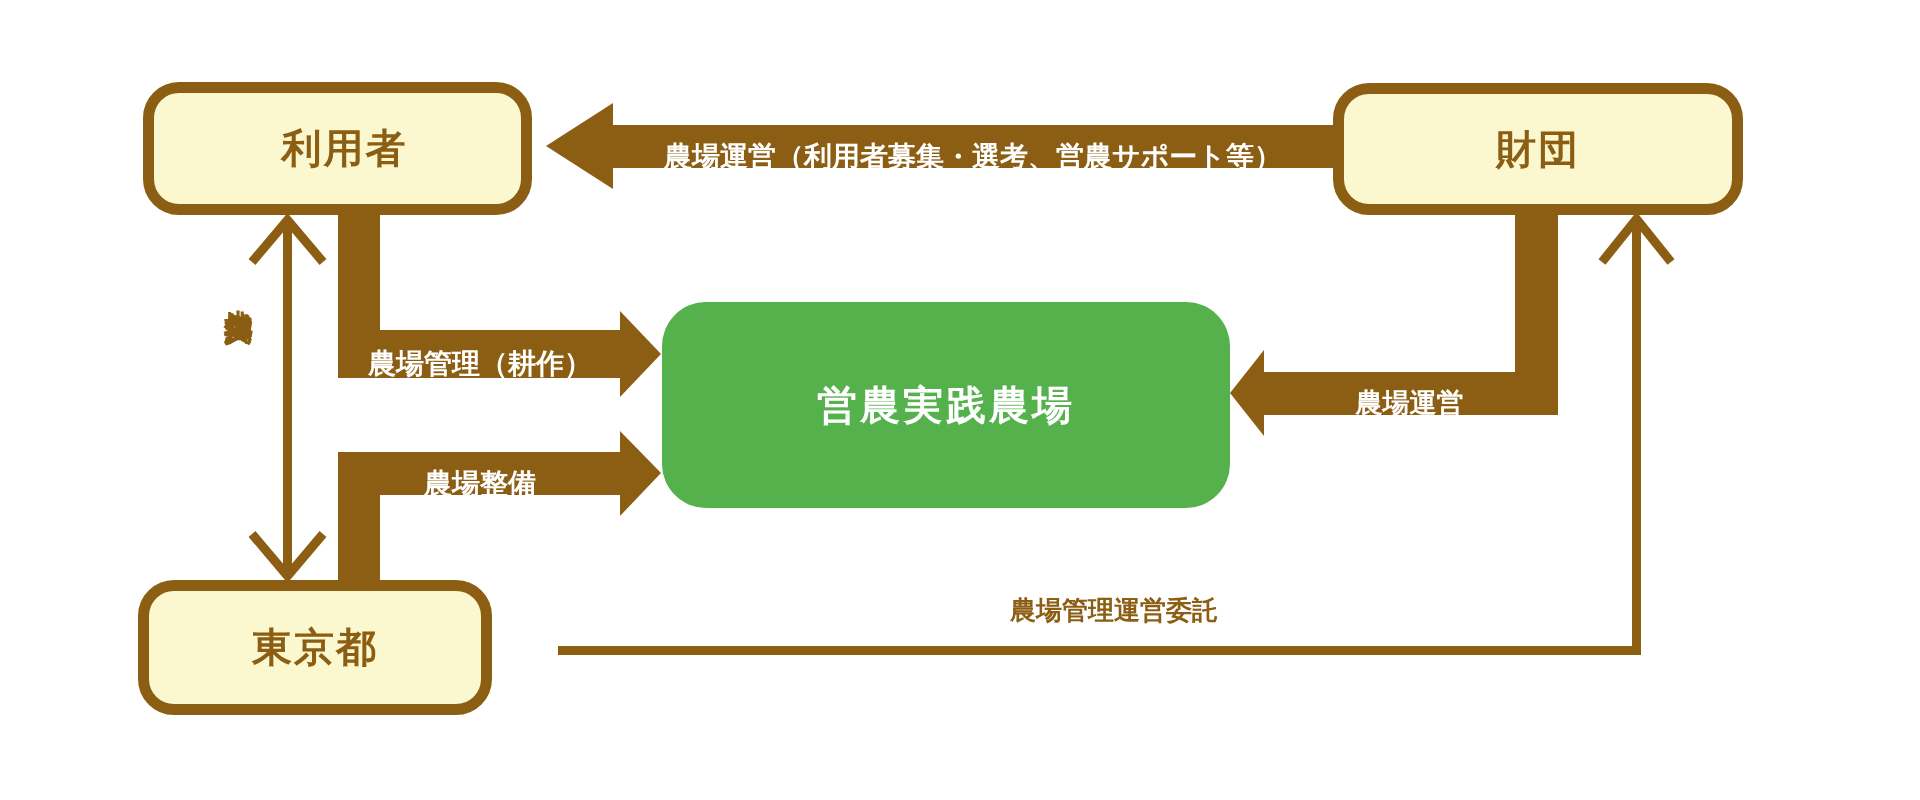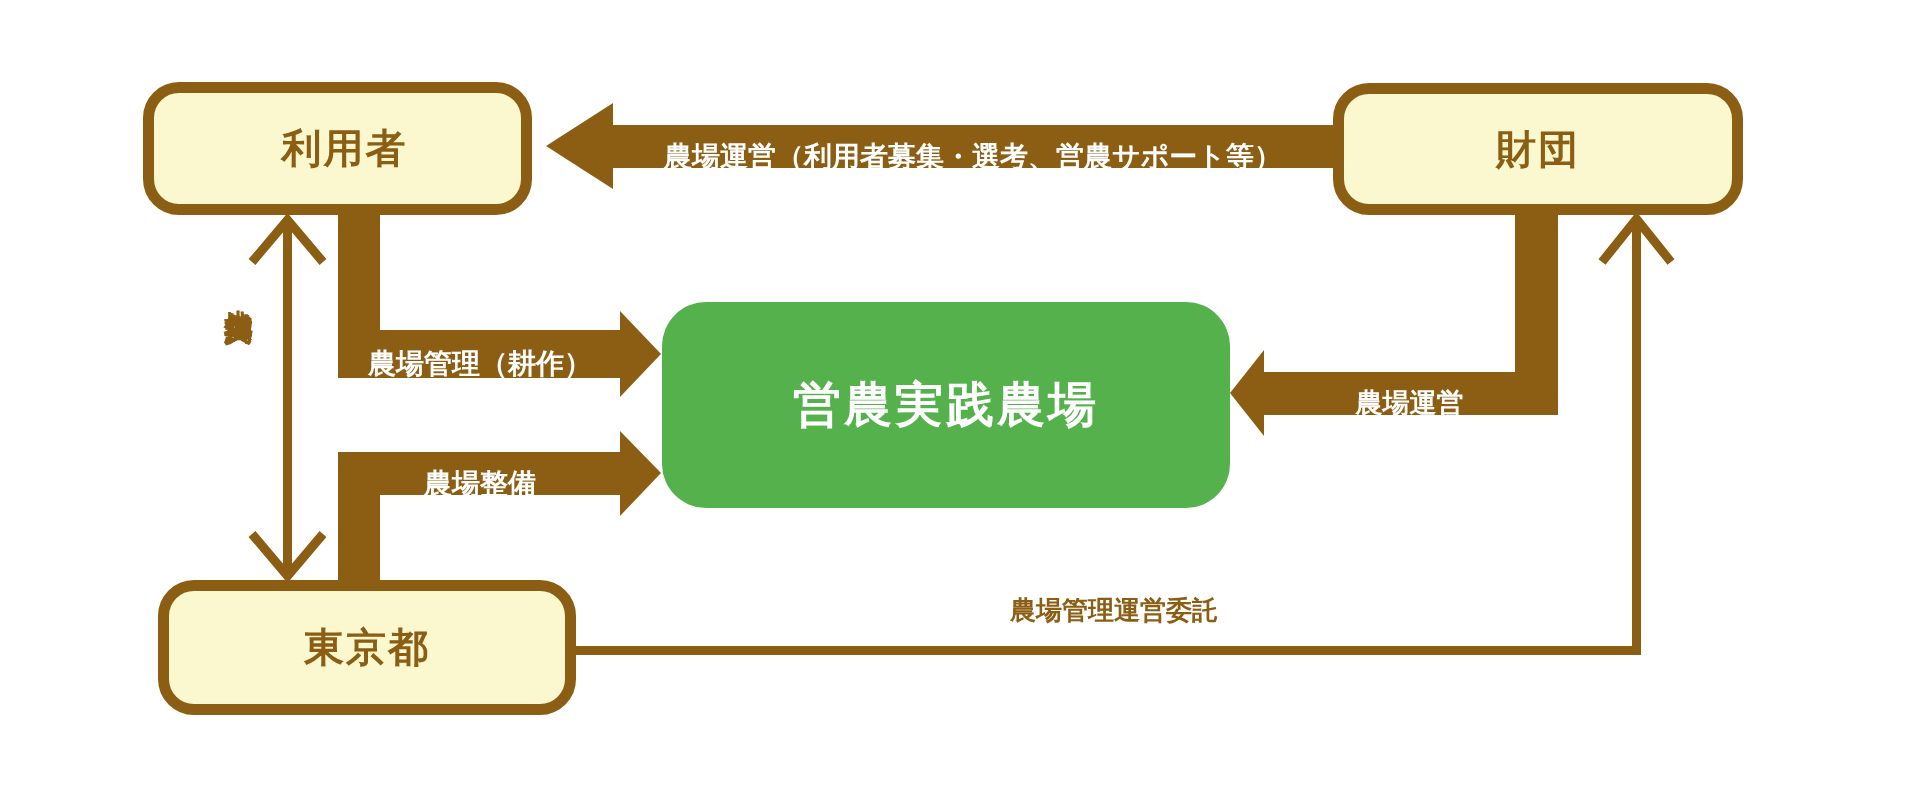--- a/index.html
+++ b/index.html
@@ -11,21 +11,21 @@
   .node{
     position:absolute;display:flex;align-items:center;justify-content:center;
     box-sizing:border-box;font-weight:bold;
   }
   .node.cream{
     background:#FBF7CF;border:11px solid #8B5E13;border-radius:36px;
     color:#8B5E13;font-size:40px;letter-spacing:2px;
   }
   .node.green{
     background:#55B14C;border:none;border-radius:44px;
-    color:#ffffff;font-size:48px;letter-spacing:3px;
+    color:#ffffff;font-size:40px;letter-spacing:3px;
   }
   .edge-label{
     position:absolute;font-weight:bold;text-align:center;white-space:nowrap;
   }
   .edge-label.on-band{color:#ffffff;margin-top:10px;}
   .edge-label.brown{color:#8B5E13;}
   .vertical-label{
     position:absolute;font-weight:bold;color:#8B5E13;
     writing-mode:vertical-rl;text-orientation:upright;
     font-size:28px;letter-spacing:1px;white-space:nowrap;
@@ -74,21 +74,21 @@
   </svg>
 
   <div class="node cream" style="left:143px;top:82px;width:389px;height:133px;padding-left:14px;">
     <span>利用者</span>
   </div>
 
   <div class="node cream" style="left:1333px;top:83px;width:410px;height:132px;text-align:center;">
     <span>財団</span>
   </div>
 
-  <div class="node cream" style="left:158px;top:580px;width:418px;height:135px;">
+  <div class="node cream" style="left:138px;top:580px;width:354px;height:135px;">
     <span>東京都</span>
   </div>
 
   <div class="node green" style="left:662px;top:302px;width:568px;height:206px;">
     <span>営農実践農場</span>
   </div>
 
   <div class="edge-label on-band" style="left:613px;top:125px;width:720px;height:43px;line-height:43px;font-size:28px;">農場運営（利用者募集・選考、営農サポート等）</div>
 
   <div class="vertical-label" style="left:219px;top:287px;height:250px;">土地無償貸付契約</div>

